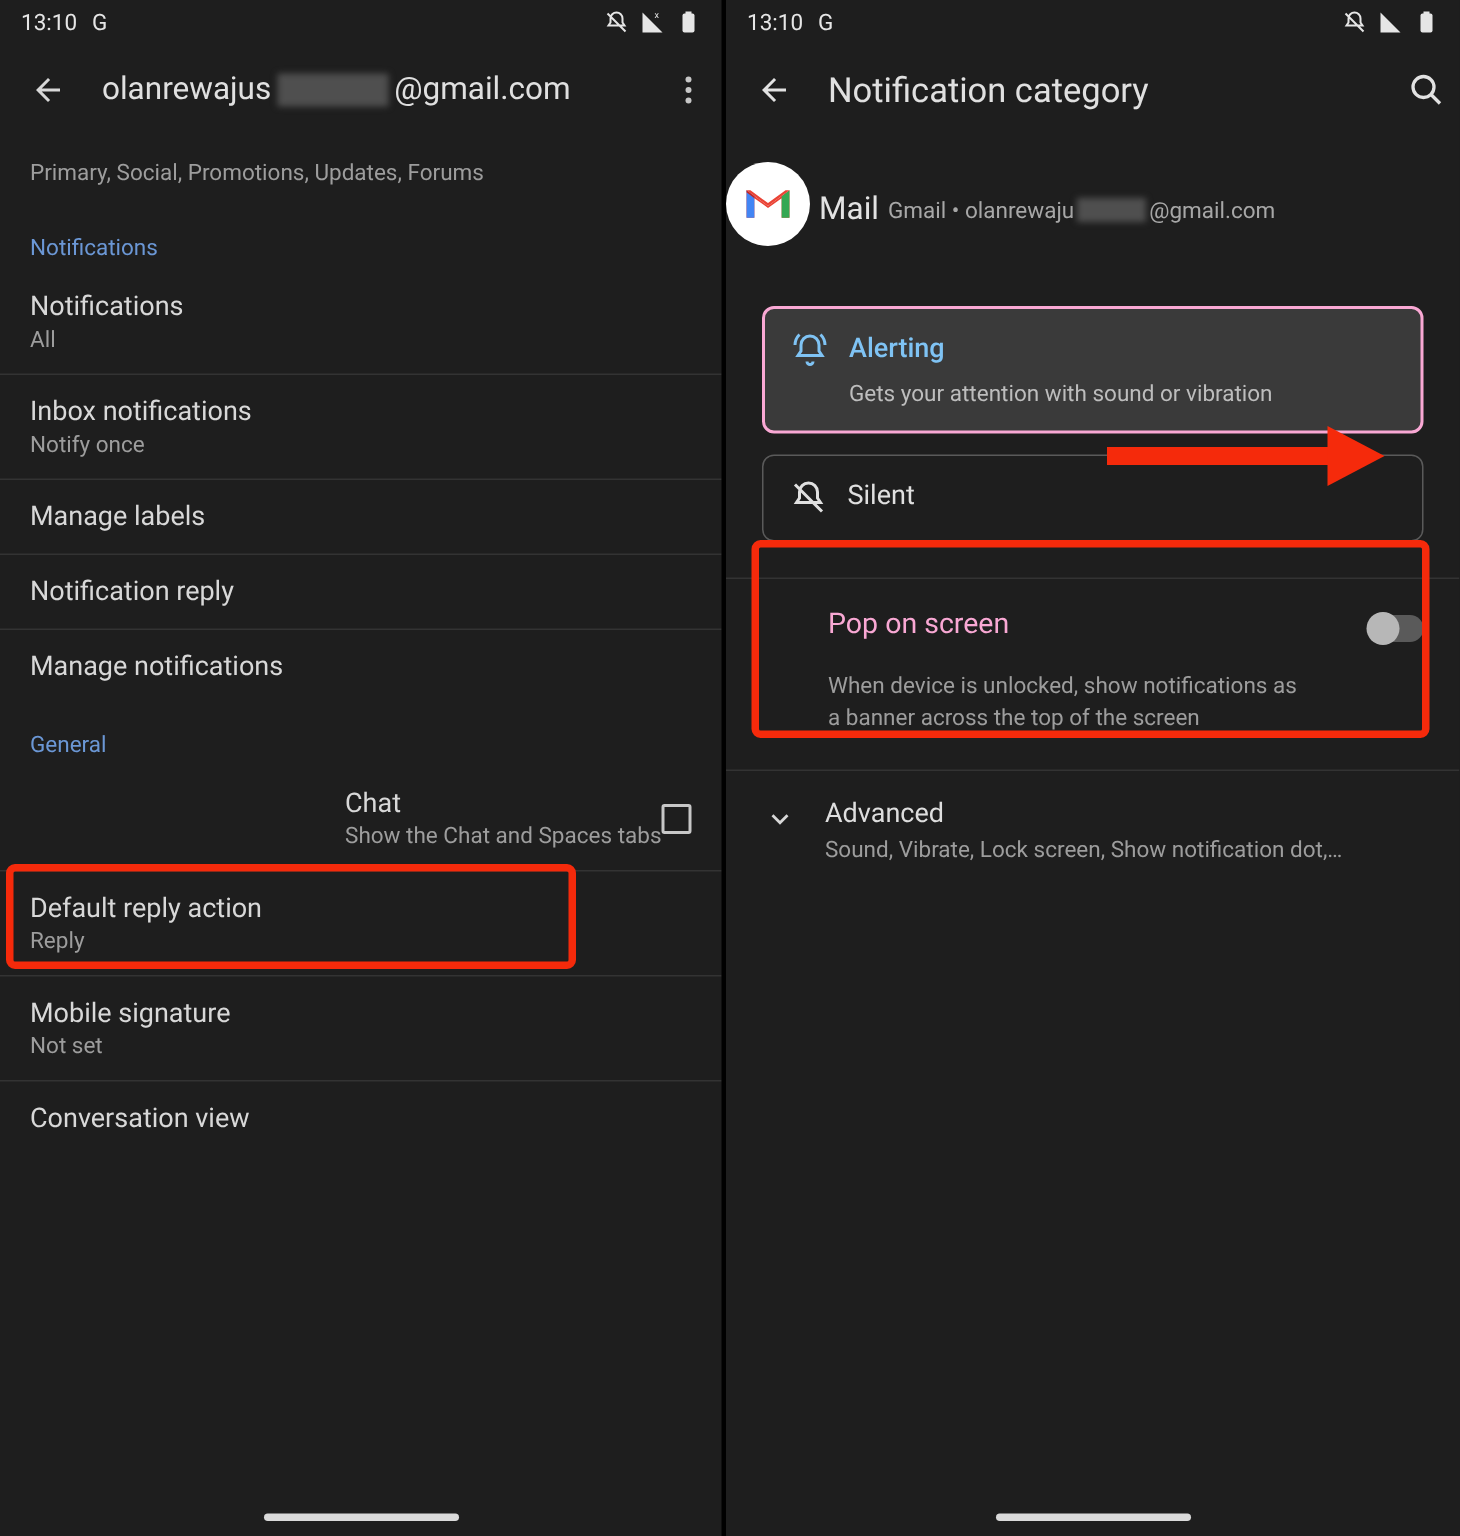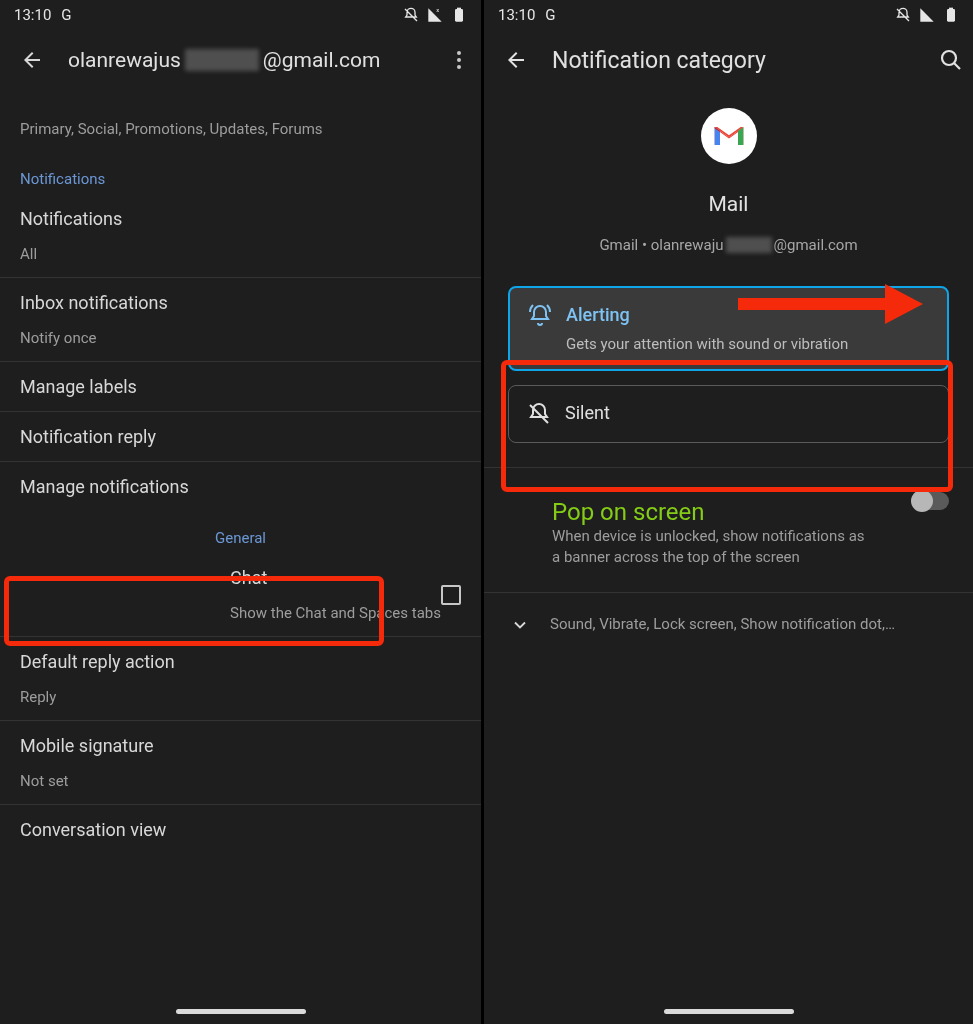--- a/index.html
+++ b/index.html
@@ -66,27 +66,27 @@
   .more-dots span { width:4px;height:4px;border-radius:50%;background:#c7c7c7; }
 
   
   .list { flex:1; overflow:hidden; }
   .item {
     padding: 14px 20px;
     border-top: 1px solid #333;
   }
   .item.first { border-top: none; }
   .item .primary { font-size: 18px; color: #d8d8d8; }
-  .item .secondary { font-size: 15px; color: #9d9d9d; margin-top: 16px; }
+  .item .secondary { font-size: 15px; color: #9d9d9d; margin-top: 2px; }
   .section-label {
     padding: 18px 20px 6px 20px;
     font-size: 15px;
     color: #6b97d5;
   }
-  .section-label.general { color: #6b97d5; text-align: center; }
+  .section-label.general { color: #6b97d5; }
   .item.row { display:flex; align-items:center; justify-content:flex-end; }
   .checkbox {
     width: 20px; height: 20px;
     border: 2px solid #c7c7c7;
     border-radius: 2px;
   }
 
   
   .redbox {
     border: 5px solid #f52a0b;
@@ -97,23 +97,23 @@
   }
 
   
   .navpill {
     position:absolute; bottom:10px; left:50%; transform:translateX(-50%);
     width: 130px; height:5px; border-radius:3px; background:#dadada;
   }
 
   
   .app-hero {
-    display:flex; flex-direction:column; align-items:center;
+    display:flex; flex-direction:row; align-items:center;
     padding: 18px 0 14px 0;
-    gap: 20px;
+    gap: 6px;
   }
   .app-icon-circle {
     width: 56px;height:56px;border-radius:50%;background:#fff;
     display:flex;align-items:center;justify-content:center;
     margin-bottom:8px;
   }
   .app-hero .name { font-size: 21px; color:#e2e2e2; }
   .app-hero .sub { font-size:15px; color:#a7a7a7; display:flex; align-items:center;}
 
   .shownotif {
@@ -134,37 +134,37 @@
 
   
   .cards-area { padding: 18px 24px; display:flex; flex-direction:column; gap:14px; }
   .card {
     border: 1px solid #5a5a5a;
     border-radius: 8px;
     padding: 16px 18px;
     display:flex; align-items:flex-start; gap:14px;
   }
   .card.alerting {
-    border: 2px solid #0ea5e9;
+    border: 2px solid #f9a8d4;
     background:#3a3a3a;
   }
   .card .ctitle { font-size:18px; }
   .card.alerting .ctitle { color:#7fc3f4; font-weight:500; }
   .card .cdesc { font-size:15px; color:#bdbdbd; margin-top:10px; }
   .card.silent .ctitle { color:#e0e0e0; }
 
   .divider { height:1px; background:#333; margin-top: 6px;}
 
   .rightitem {
     padding: 18px 24px;
     display:flex; gap:18px; align-items:flex-start;
   }
   .rightitem .tcol { flex:1; padding-left: 44px; }
-  .rightitem .primary { font-size:24px; color:#84cc16;margin-top:12px; }
-  .rightitem .secondary { font-size:15px; color:#9d9d9d; margin-top:0; line-height:1.4; max-width: 320px;}
+  .rightitem .primary { font-size:19px; color:#f9a8d4; }
+  .rightitem .secondary { font-size:15px; color:#9d9d9d; margin-top:20px; line-height:1.4; max-width: 320px;}
   .switch-off {
     width:36px;height:18px;border-radius:10px;background:#5a5a5a;position:relative;margin-top:6px;
   }
   .switch-off::after {
     content:"";position:absolute;left:-2px;top:-2px;width:22px;height:22px;border-radius:50%;background:#b7b7b7;
   }
   .advanced-row { display:flex; align-items:flex-start; gap:18px; padding:18px 24px; }
   .chevwrap { width:24px; display:flex; justify-content:center; padding-top:4px;}
 
   
@@ -381,20 +381,21 @@
 
   <div class="divider"></div>
 
   <div class="advanced-row">
     <div class="chevwrap">
       <svg width="20" height="20" viewBox="0 0 24 24">
           <path d="M6 9l6 6 6-6" stroke="#d8d8d8" stroke-width="2.2" fill="none"></path>
         </svg>
     </div>
     <div style="flex:1">
+      <div class="primary" style="font-size:18px;color:#dedede">Advanced</div>
       <div class="secondary" style="font-size:15px;color:#9d9d9d;margin-top:4px">Sound, Vibrate, Lock screen, Show notification dot,…</div>
     </div>
   </div>
 
   <div class="redbox" style="left:17px; top:360px; width:452px; height:132px;"></div>
   <div class="navpill"></div>
 </div>
 
 <div class="arrow">
   <div class="arrow-shaft"></div>

